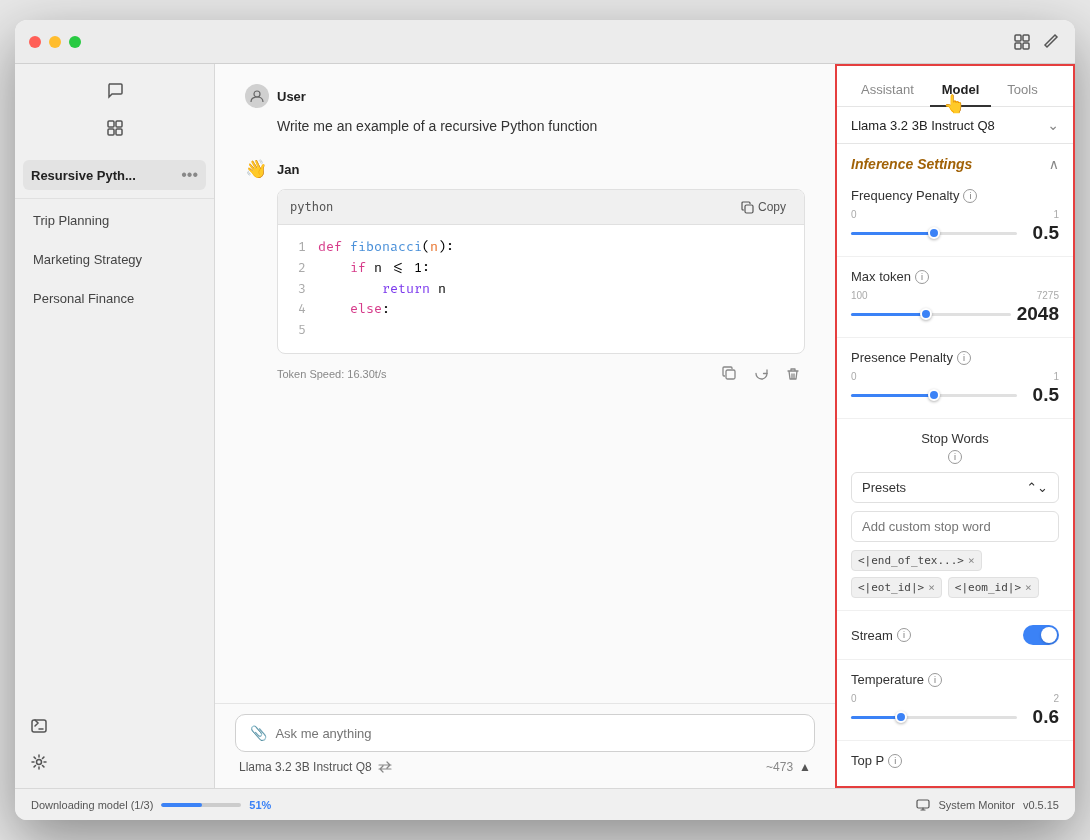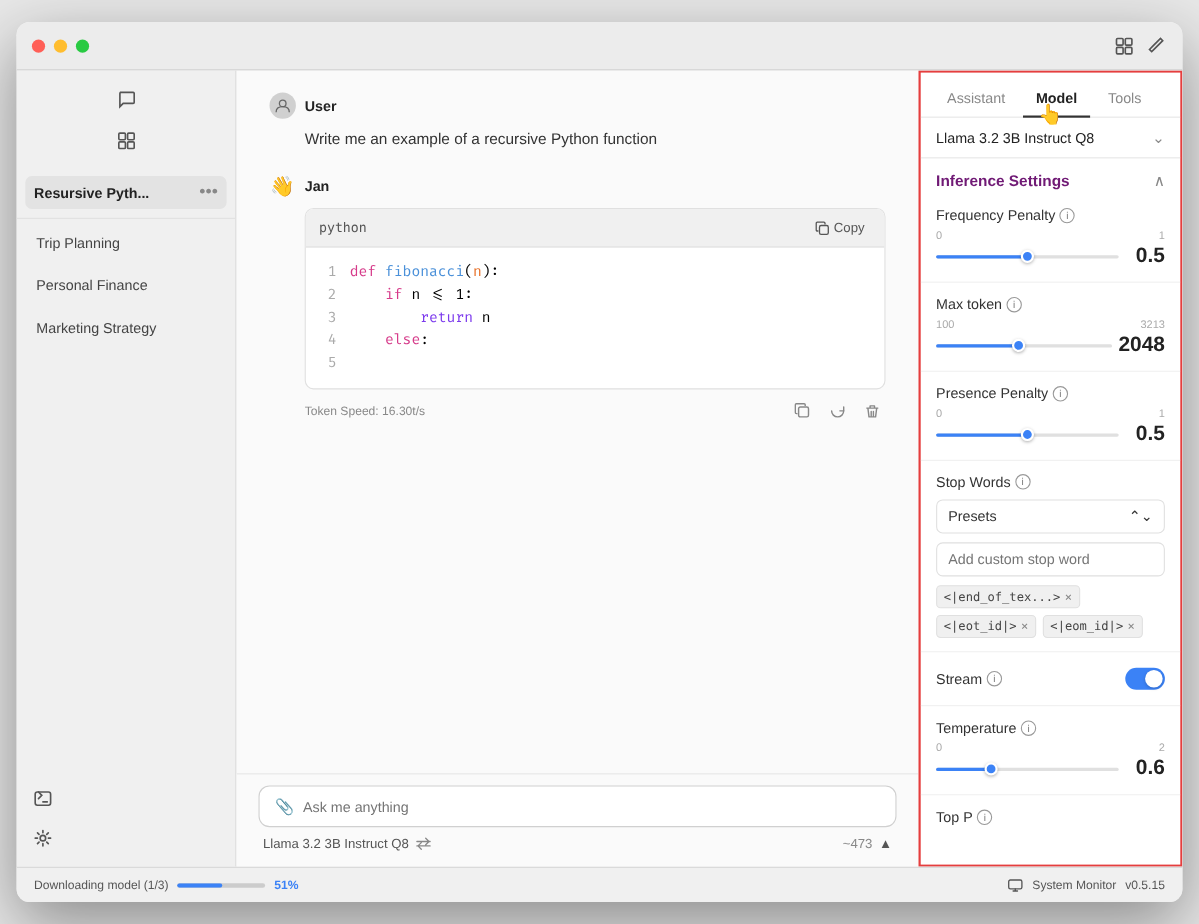--- a/index.html
+++ b/index.html
@@ -361,21 +361,22 @@
     }
     .section-header {
       display: flex;
       align-items: center;
       justify-content: space-between;
       padding: 12px 14px 8px;
     }
     .section-title {
       font-size: 14px;
       font-weight: 600;
-      color: #701a75;
+      color: #a16207;
+      font-style: italic;
     }
     .section-chevron { color: #888; font-size: 14px; cursor: pointer; }
 
     .setting-row {
       padding: 8px 14px;
     }
     .setting-label {
       display: flex;
       align-items: center;
       gap: 4px;
@@ -442,24 +443,26 @@
       height: 1px;
       background: #f0f0f0;
       margin: 4px 0;
     }
 
     .stop-words-section {
       padding: 8px 14px;
     }
     .stop-words-label {
       display: flex;
+      align-items: center;
       gap: 4px;
       font-size: 13px;
       color: #333;
       margin-bottom: 8px;
+      flex-direction: column;
     }
     .presets-dropdown {
       border: 1px solid #e0e0e0;
       border-radius: 6px;
       padding: 7px 10px;
       font-size: 13px;
       color: #333;
       display: flex;
       align-items: center;
       justify-content: space-between;
@@ -601,22 +604,22 @@
 
       <div class="sidebar-top">
         <div class="sidebar-title-row">
           <span class="sidebar-title-text">Resursive Pyth...</span>
           <span class="sidebar-more-icon">•••</span>
         </div>
       </div>
 
       <div class="sidebar-nav">
         <div class="sidebar-nav-item">Trip Planning</div>
+        <div class="sidebar-nav-item">Marketing Strategy</div>
         <div class="sidebar-nav-item">Personal Finance</div>
-        <div class="sidebar-nav-item">Marketing Strategy</div>
       </div>
 
       <div class="sidebar-bottom">
         <div class="sidebar-bottom-icon">
           <svg width="18" height="18" viewBox="0 0 18 18" fill="none">
             <rect x="2" y="3" width="14" height="12" rx="2" stroke="#555" stroke-width="1.5"></rect>
             <path d="M5 9l3-3-3-3M9 12h4" stroke="#555" stroke-width="1.5" stroke-linecap="round"></path>
           </svg>
         </div>
         <div class="sidebar-bottom-icon">
@@ -772,21 +775,21 @@
 
         <div class="setting-divider"></div>
 
         <div class="setting-row">
           <div class="setting-label">
             <span>Max token</span>
             <div class="info-icon">i</div>
           </div>
           <div class="slider-labels">
             <span>100</span>
-            <span>3213</span>
+            <span>7275</span>
           </div>
           <div class="slider-row">
             <div class="slider-container">
               <div class="slider-track">
                 <div class="slider-fill" style="width: 47%;"></div>
                 <div class="slider-thumb" style="left: calc(47% - 6px);"></div>
               </div>
             </div>
             <span class="slider-value">2048</span>
           </div>

